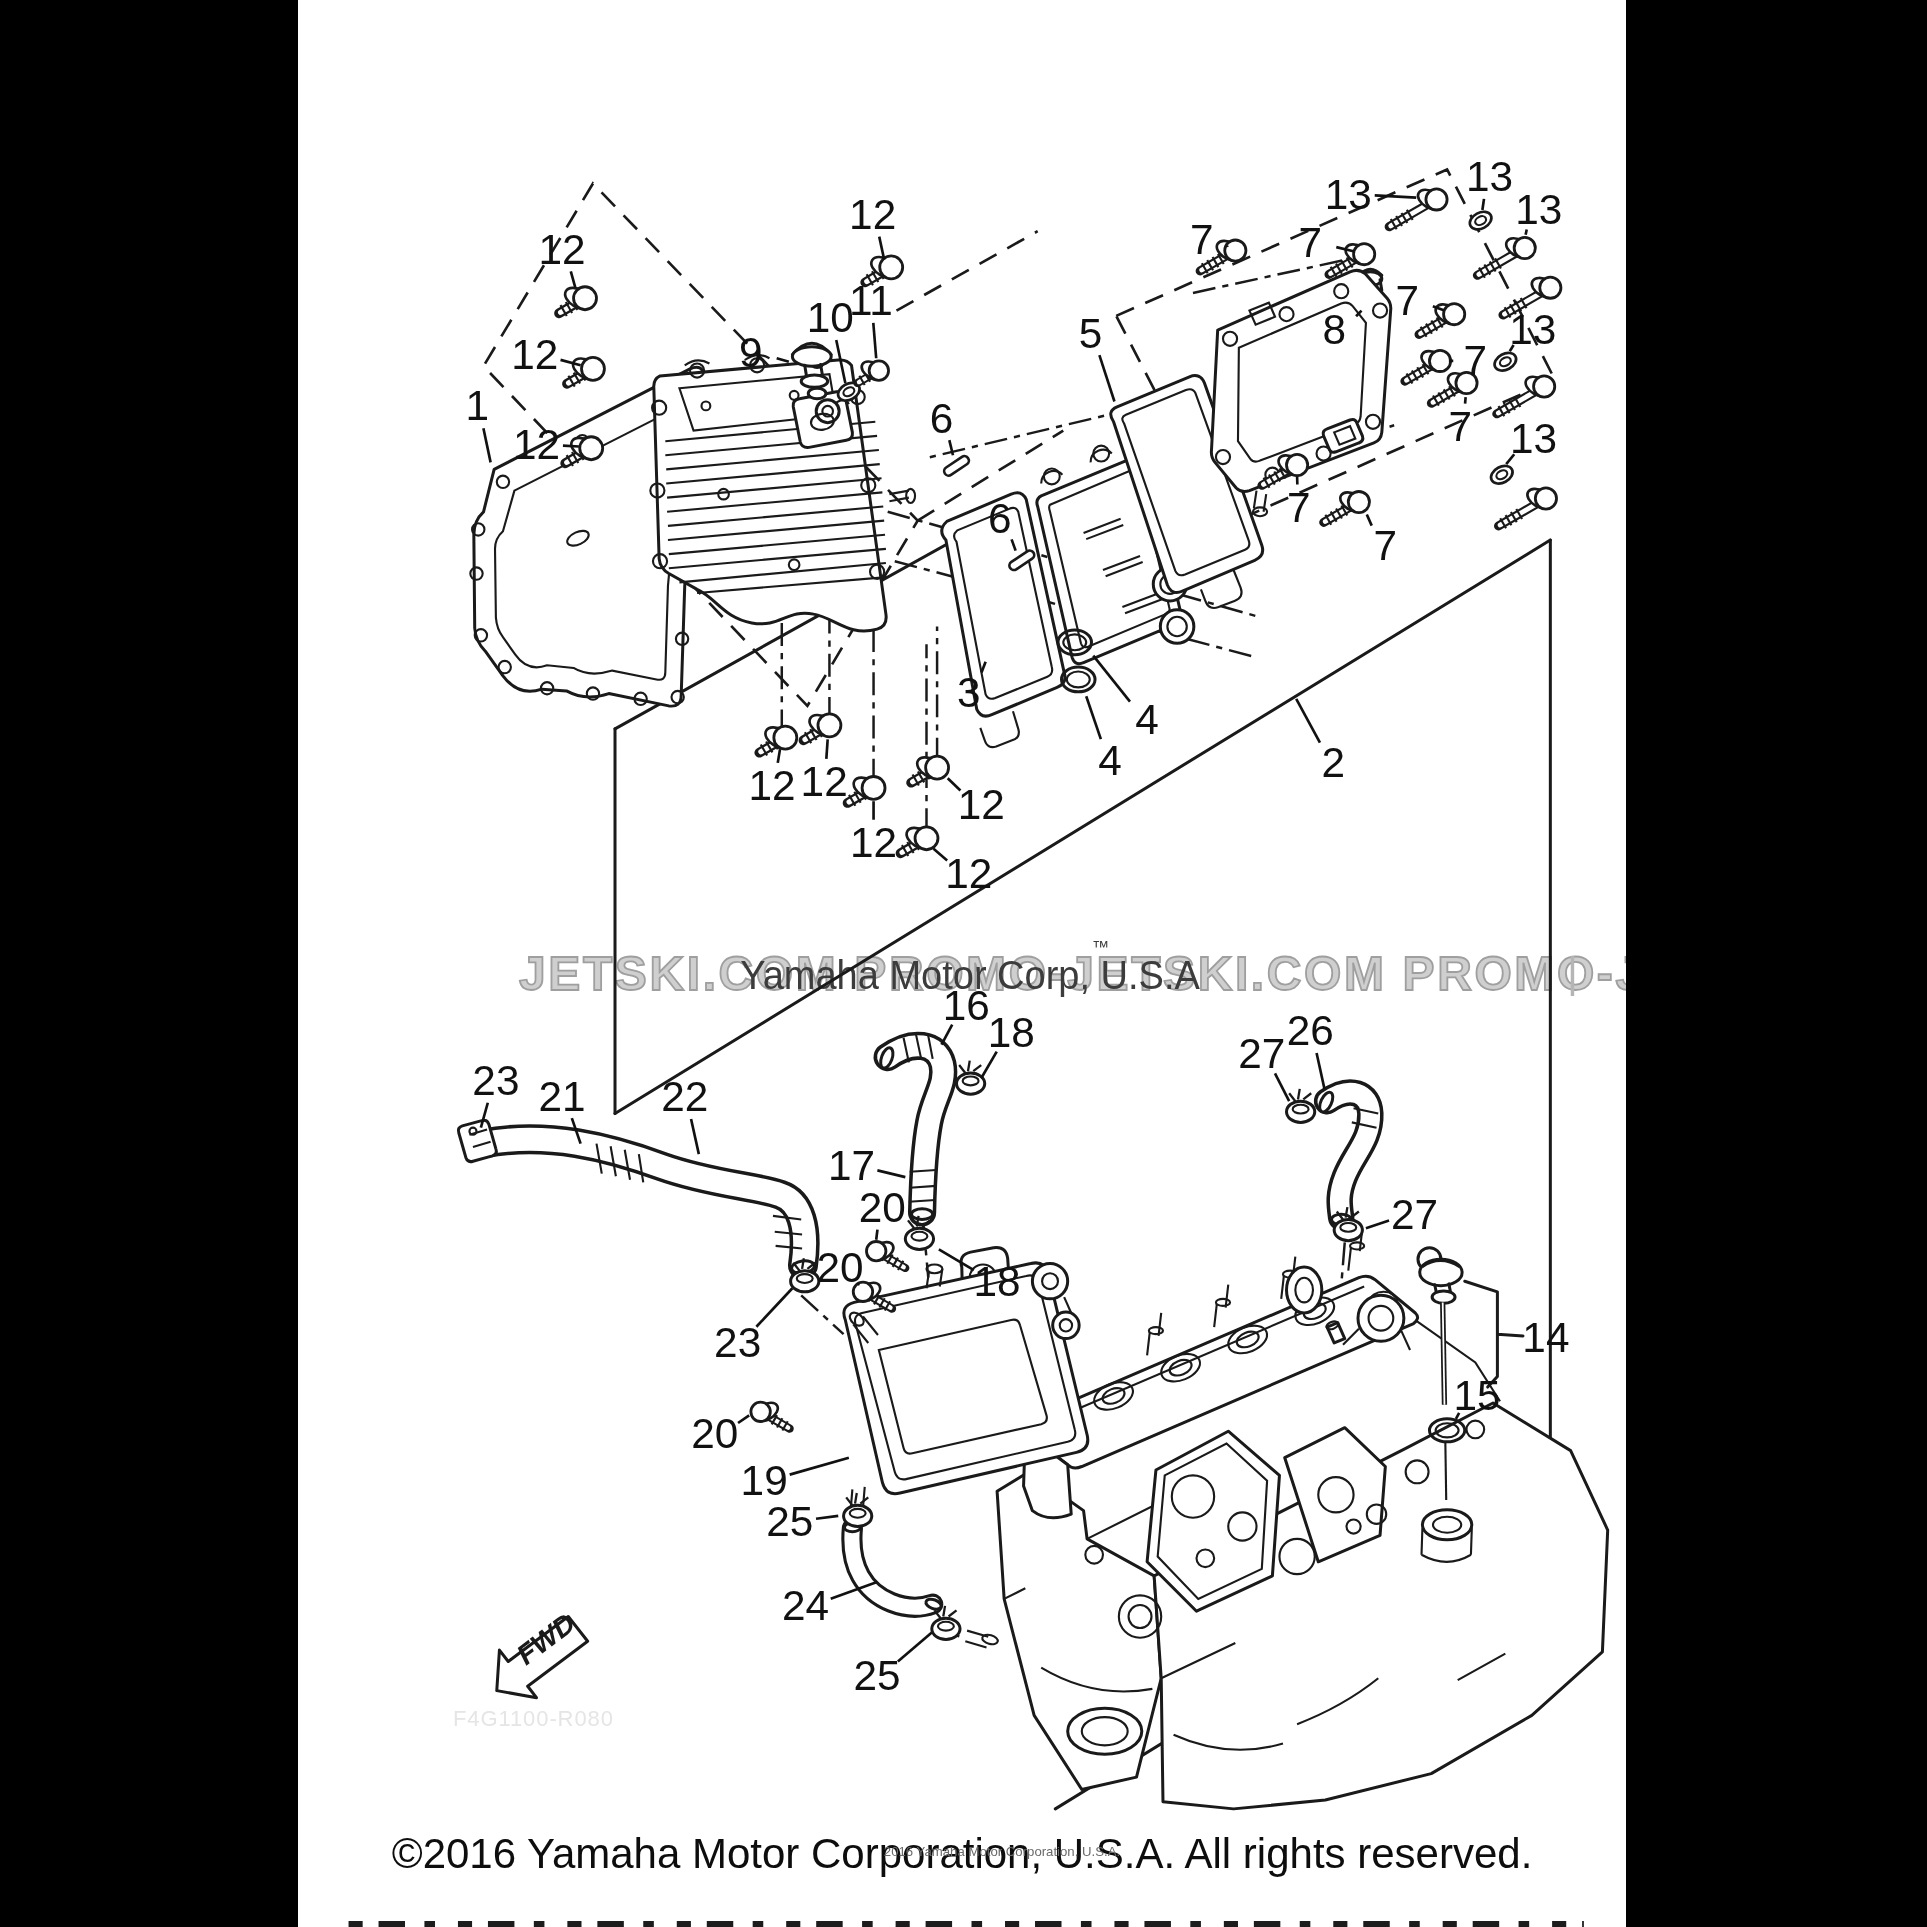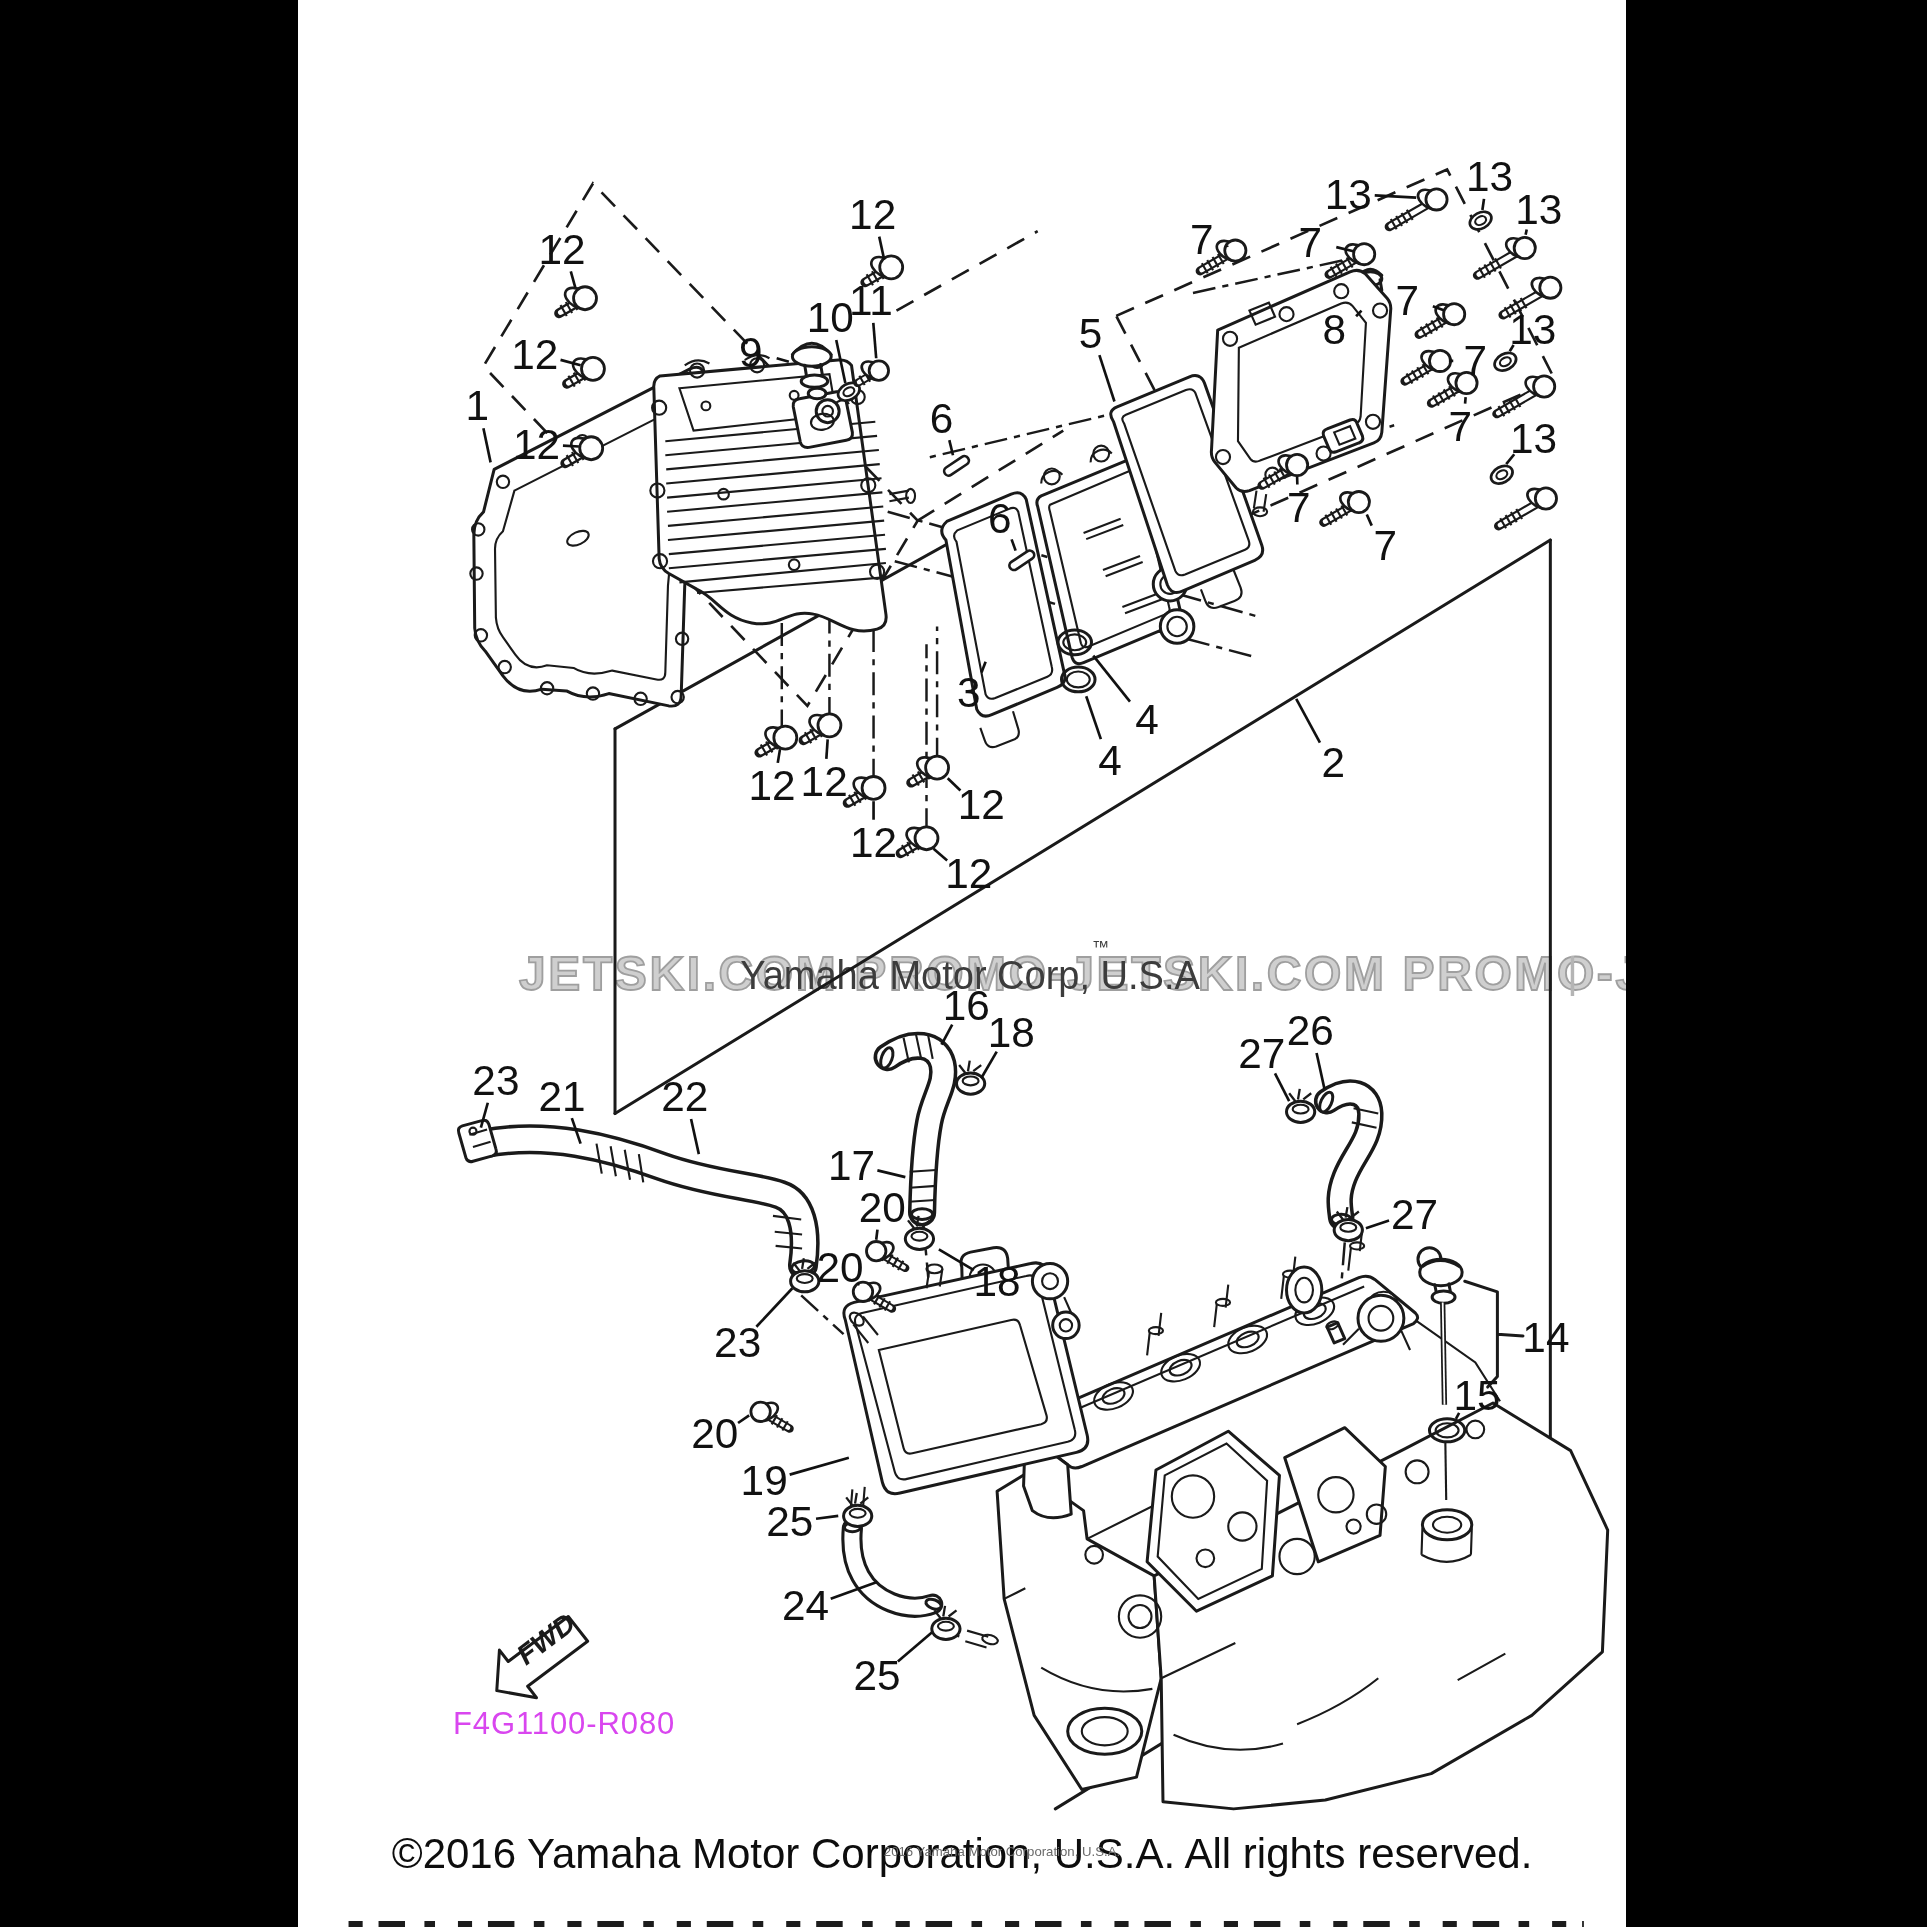--- a/index.html
+++ b/index.html
@@ -19,21 +19,21 @@
   .lead{stroke:#111;stroke-width:3;fill:none;}
   .lbl{font-family:"Liberation Sans",sans-serif;font-size:48px;fill:#111;}
   .fwdtxt{font-family:"Liberation Sans",sans-serif;font-style:italic;font-weight:bold;font-size:32px;fill:#1a1a1a;}
   
   .wm-outline{position:absolute;left:519px;top:946px;width:1041px;font-size:48px;font-weight:bold;
       letter-spacing:2.6px;color:#cfcfcf;-webkit-text-stroke:1.8px #9f9f9f;white-space:nowrap;}
   .wm-dark{position:absolute;left:970px;top:953px;transform:translateX(-50%) scaleX(.95);
       font-size:40px;color:#3c3c3c;white-space:nowrap;}
   .wm-tm{position:absolute;left:1092px;top:937px;font-size:17.6px;color:#3c3c3c;}
   .wm-frag{position:absolute;left:1567px;top:949px;font-size:42px;color:#b5b5b5;}
-  .code{position:absolute;left:453px;top:1706px;font-size:31px;color:#d946ef;letter-spacing:0.9px;}
+  .code{position:absolute;left:453px;top:1706px;font-size:22px;color:#e5e5e5;letter-spacing:0.9px;}
   .copyright{position:absolute;left:962px;top:1830px;transform:translateX(-50%);font-size:42px;
       color:#0d0d0d;white-space:nowrap;}
   .copy-overlay{position:absolute;left:1002px;top:1844px;transform:translateX(-50%);font-size:13.2px;
       color:#6a6a6a;white-space:nowrap;}
 </style>
 </head>
 <body>
 
 <div class="stage">
   <div class="paper"></div>

